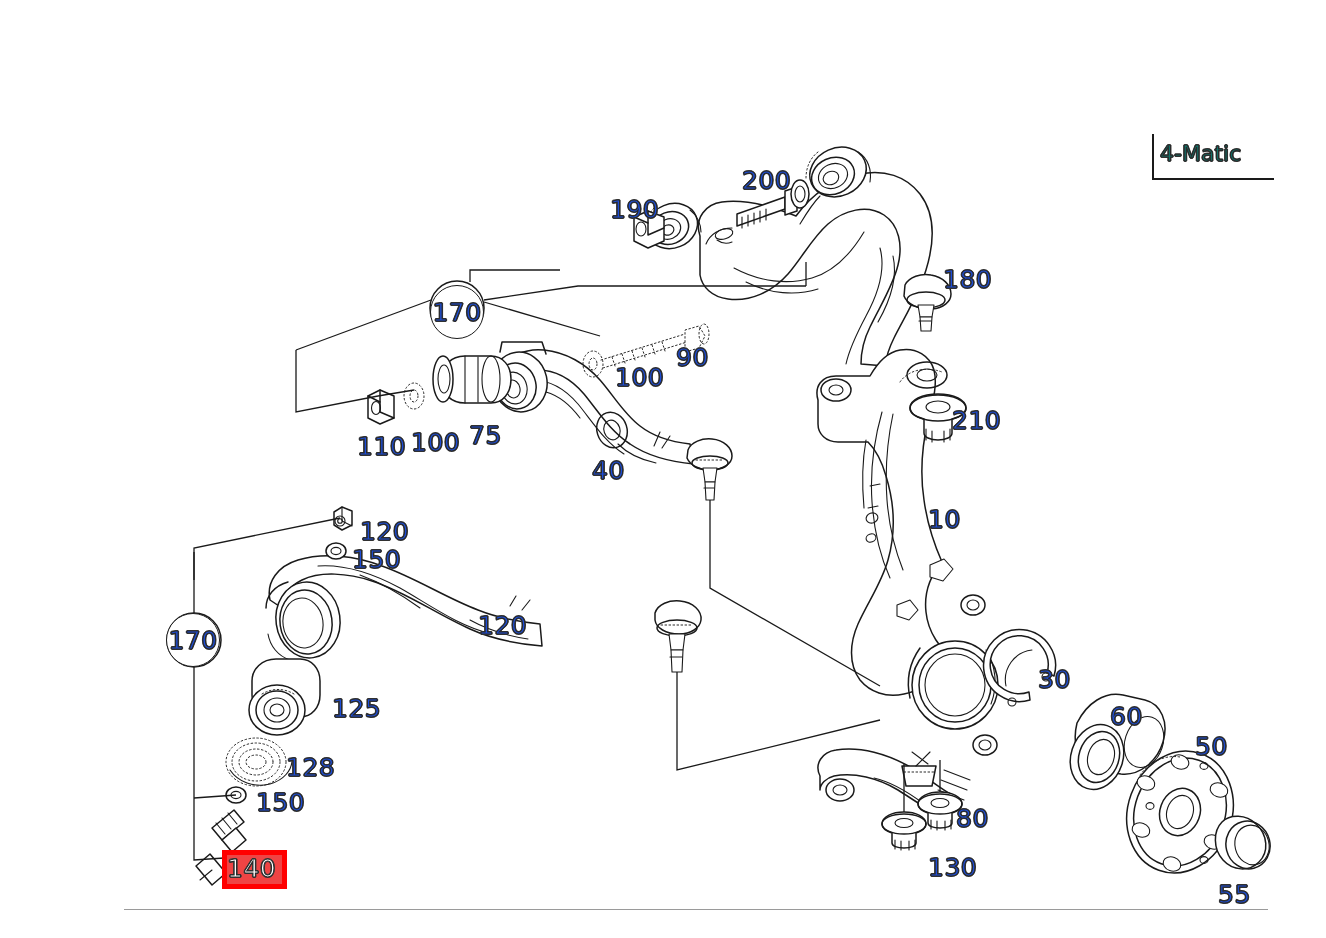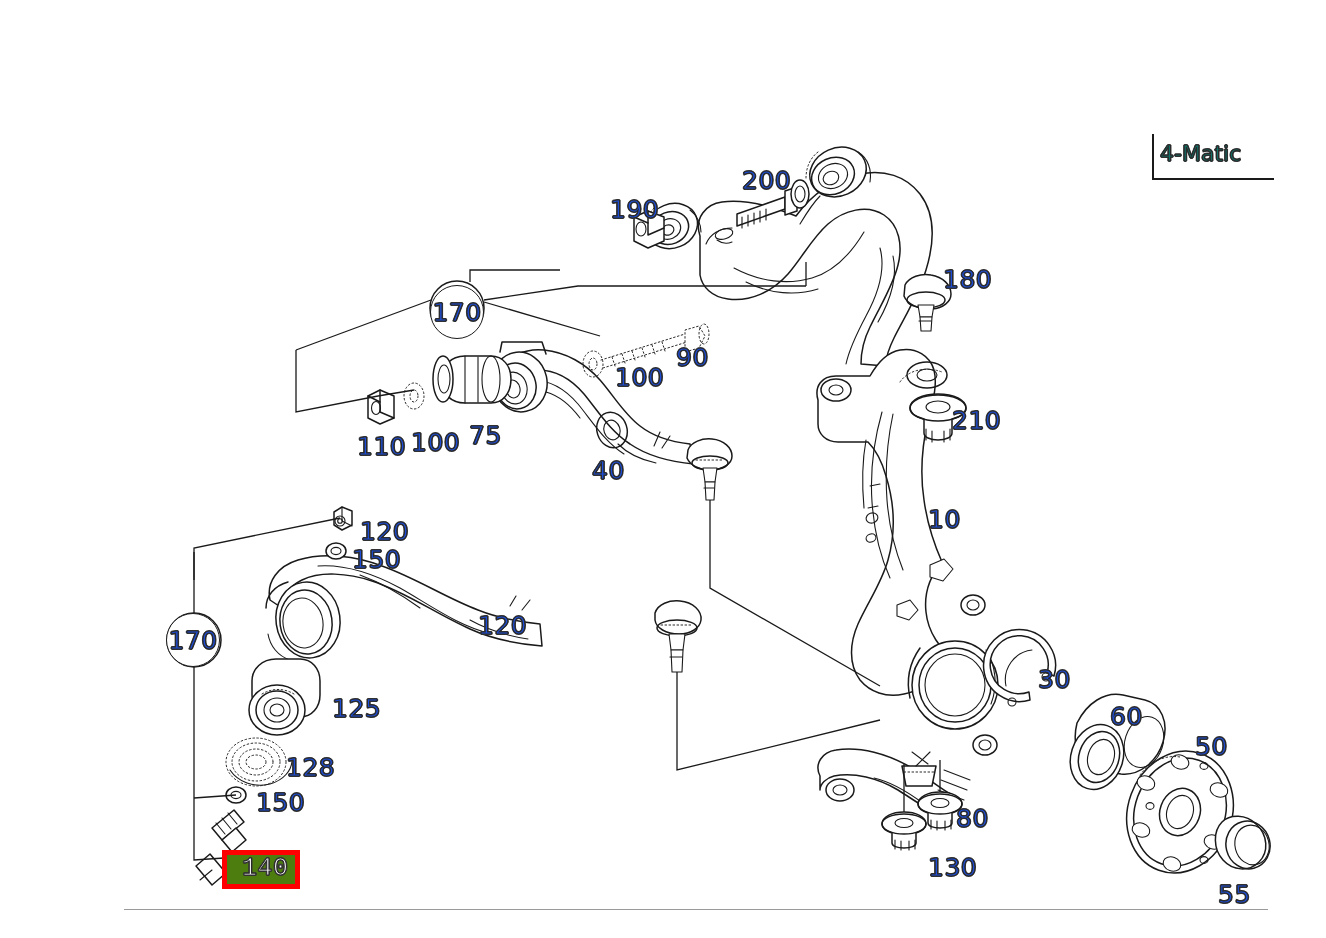--- a/index.html
+++ b/index.html
@@ -40,26 +40,25 @@
     height: 54px;
     border: 1.6px solid #1a1a1a;
     border-radius: 50%;
     display: flex;
     align-items: center;
     justify-content: center;
     background: #ffffff;
     box-sizing: border-box;
   }
   .callout.highlight {
-    background: #4d7c0f;
+    background: #ef4444;
     border: 5px solid #ff0000;
-    padding: 1px 6px 3px 15px;
+    padding: 1px 6px 3px 0;
     color: #ffffff;
     box-sizing: border-box;
-    font-family: Liberation Mono, monospace;
   }
   .variant-label {
     position: absolute;
     font-family: "DejaVu Sans", sans-serif;
     font-size: 22px;
     color: #0f766e;
     -webkit-text-stroke: 1.1px #2a2a2a;
     text-shadow:
       -1px 0 0 #3a3a3a, 1px 0 0 #3a3a3a,
       0 -1px 0 #3a3a3a, 0 1px 0 #3a3a3a;

